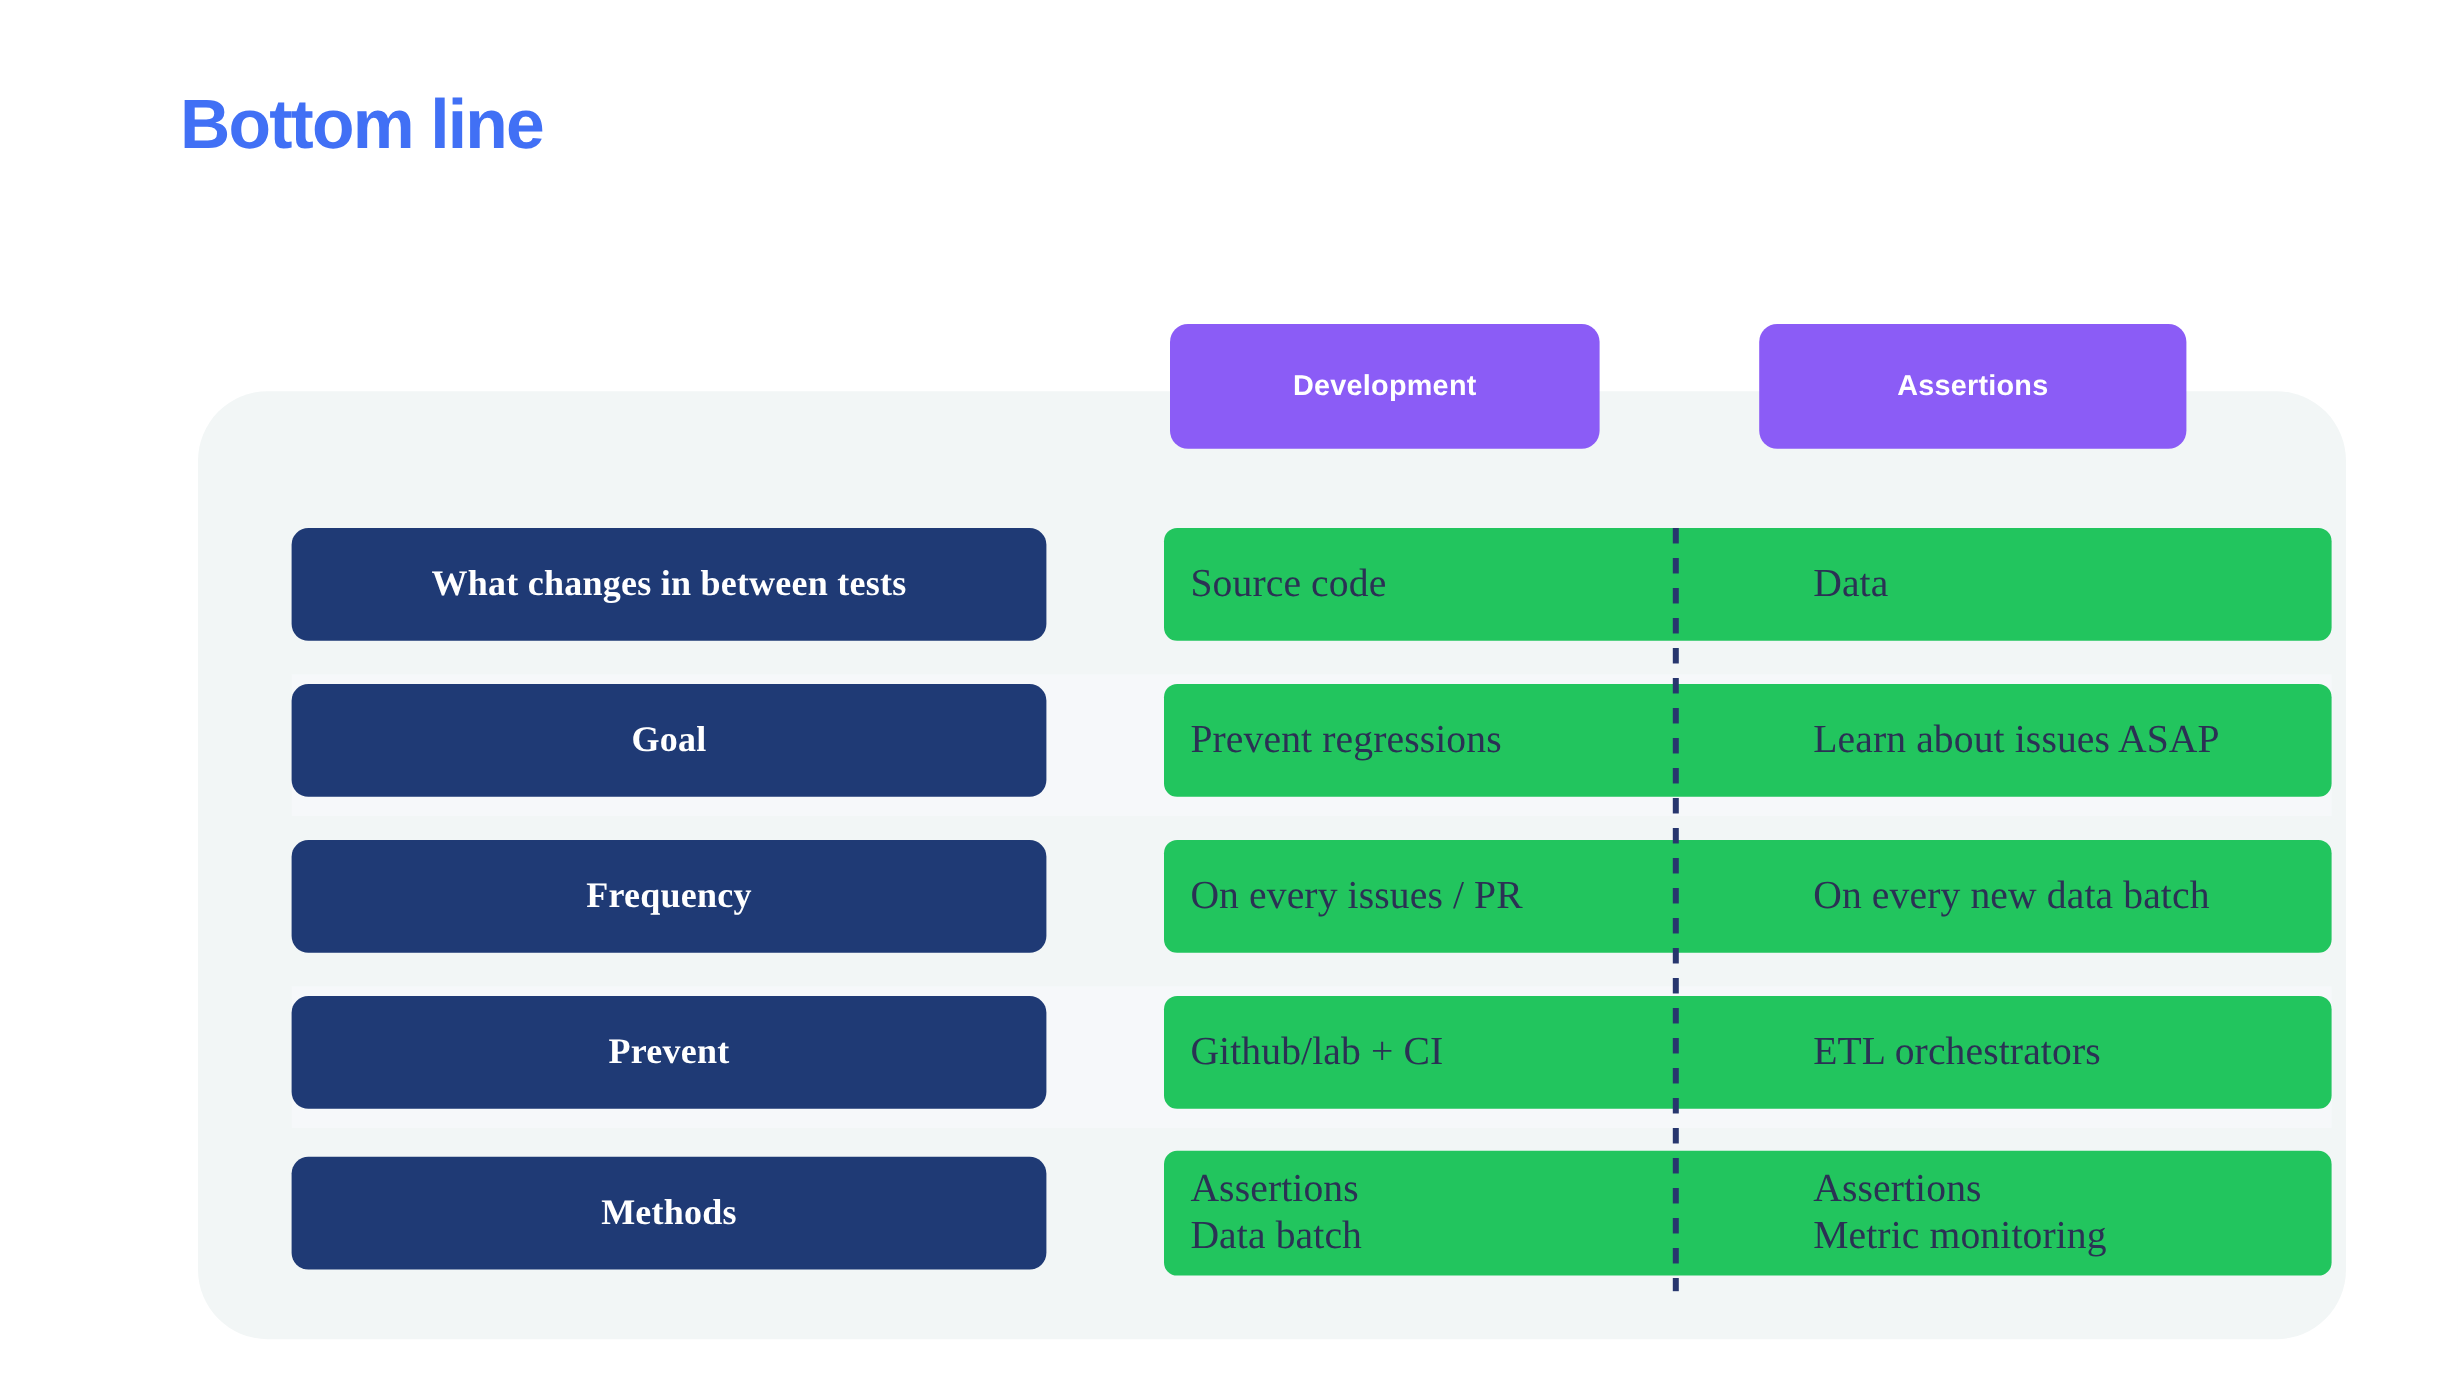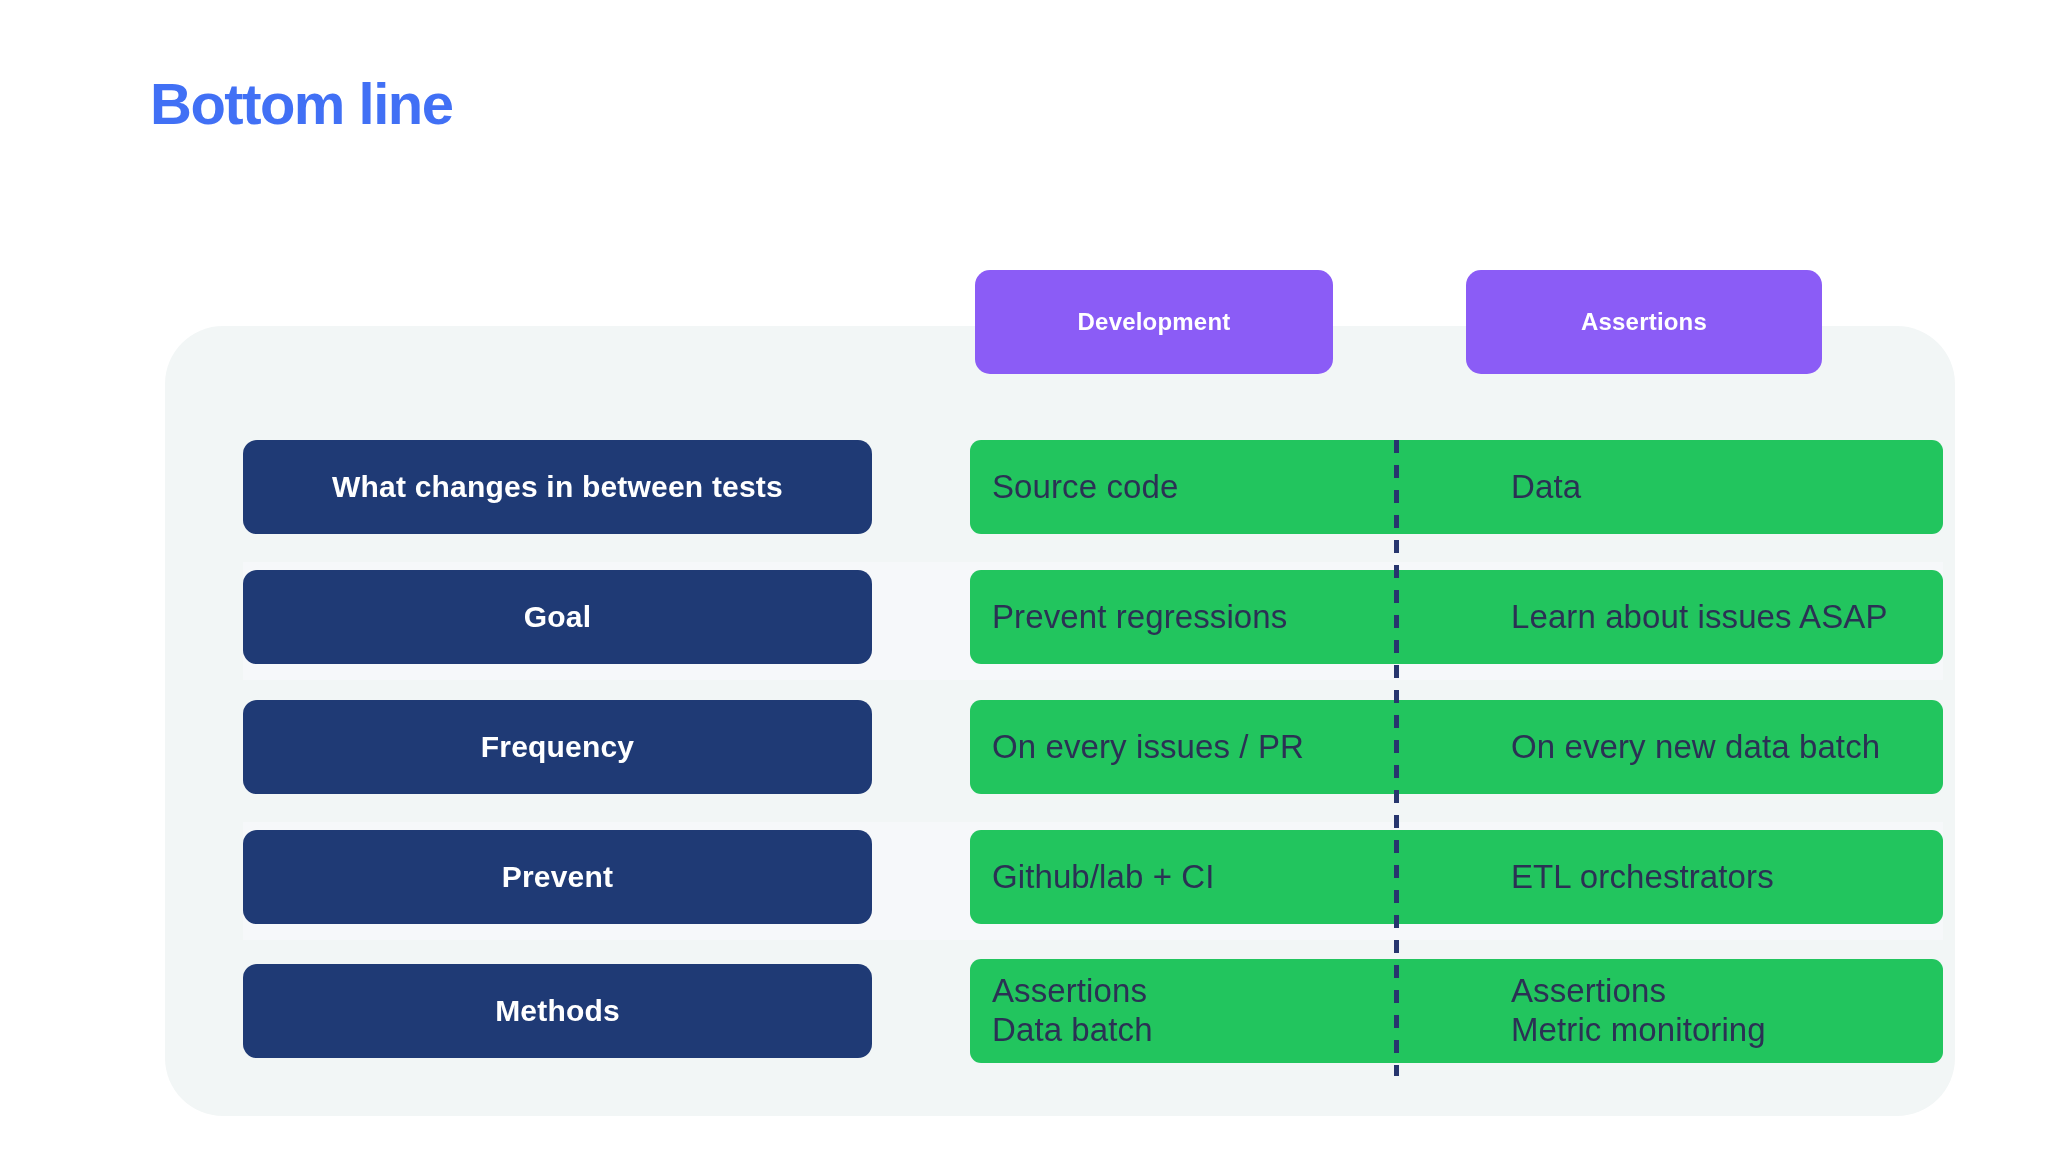--- a/index.html
+++ b/index.html
@@ -57,21 +57,21 @@
     font-weight: 700;
     letter-spacing: 0.2px;
   }
   #col-header-dev  { left: 975px;  top: 270px; width: 358px; }
   #col-header-prod { left: 1466px; top: 270px; width: 356px; }
 
   
   #table {
     position: absolute;
     left: 0; top: 0;
-    width: 2048px; height: 1065px;
+    width: 2048px; height: 1065px; font-family: Liberation Serif, serif;
   }
 
   .row {
     position: absolute;
     left: 243px;
     width: 1700px;
     height: 118px;
   }
   .row.band {
     background: #F6F8FA;

